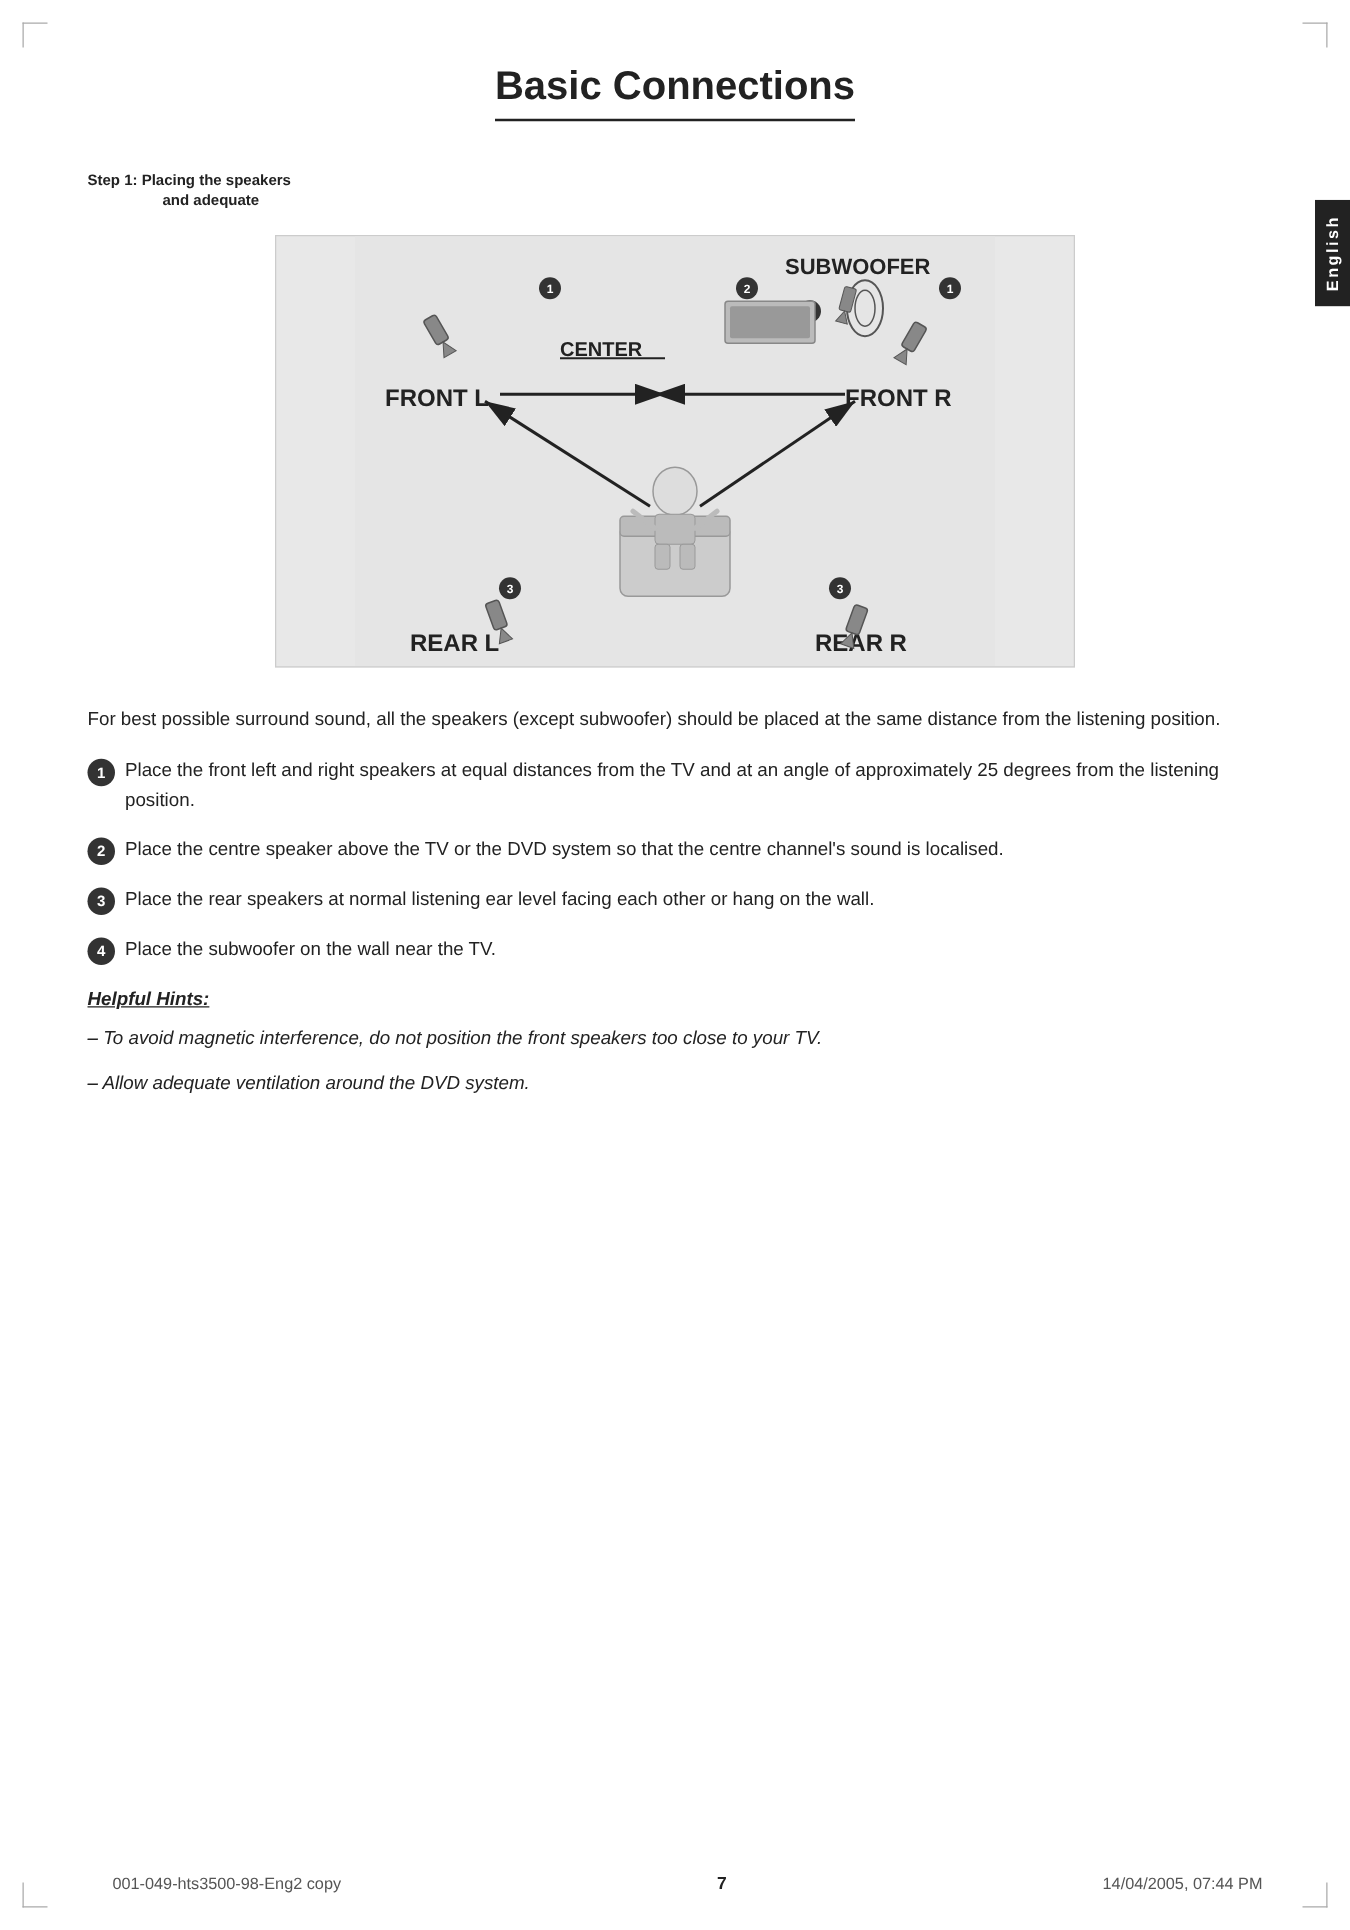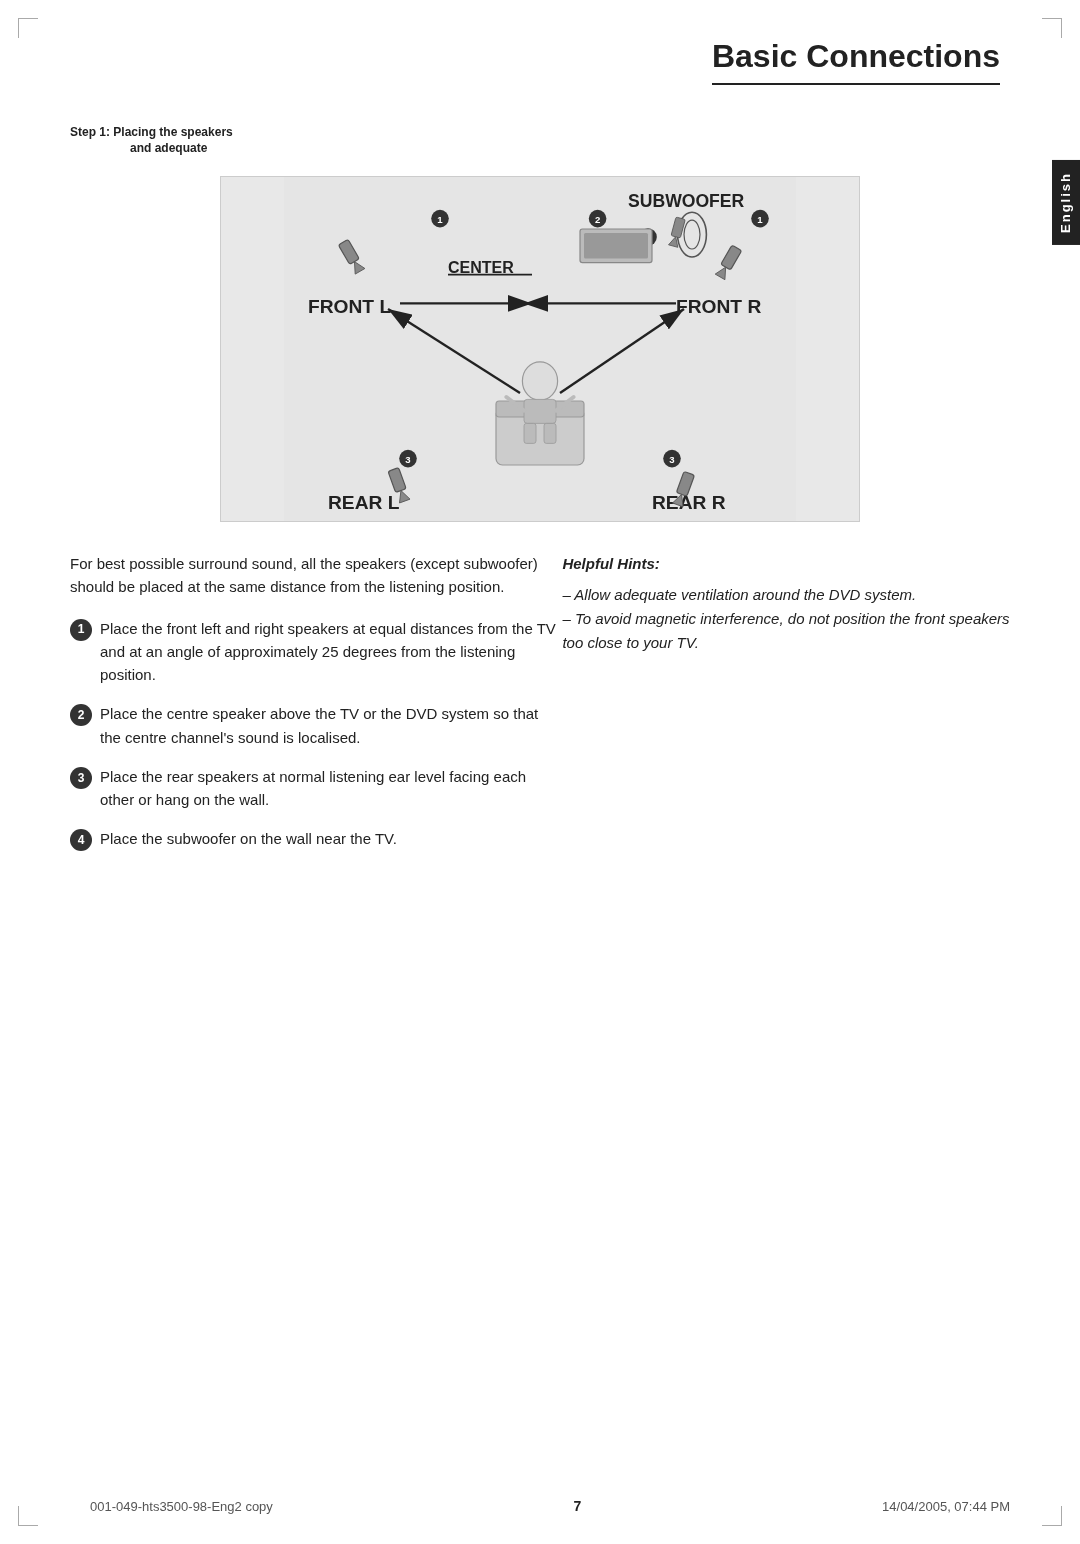--- a/index.html
+++ b/index.html
@@ -39,22 +39,22 @@
       text-orientation: mixed;
       transform: rotate(180deg);
       padding: 12px 6px;
       font-size: 13px;
       letter-spacing: 2px;
       font-weight: bold;
     }
 
     
     .page-title-area {
-      text-align: right;
-      padding: 38px 80px 10px 80px;
+      text-align: center;
+      padding: 50px 80px 10px 80px;
     }
     .page-title-area h1 {
       font-size: 32px;
       font-weight: bold;
       color: #222;
       border-bottom: 2px solid #222;
       padding-bottom: 8px;
       display: inline-block;
     }
 
@@ -85,20 +85,21 @@
     
     .diag-svg {
       width: 100%;
       height: 100%;
     }
 
     
     .text-columns {
       display: flex;
       margin-top: 10px;
+      flex-direction: column;
     }
 
     .col-left {
       flex: 1.1;
     }
 
     .col-right {
       flex: 1;
     }
 
@@ -142,20 +143,21 @@
     
     .helpful-hints {
       font-size: 15px;
       line-height: 1.55;
     }
 
     .hints-title {
       font-style: italic;
       font-weight: bold;
       margin-bottom: 8px;
+      text-decoration: underline;
     }
 
     .hints-body {
       font-style: italic;
       line-height: 1.6;
     }
 
     
     .page-footer {
       position: absolute;
@@ -320,22 +322,22 @@
       <div class="numbered-item">
         <span class="num-circle">4</span>
         <span class="num-text">Place the subwoofer on the wall near the TV.</span>
       </div>
     </div>
 
     <div class="col-right">
       <div class="helpful-hints">
         <div class="hints-title">Helpful Hints:</div>
         <div class="hints-body">
+          <p style="margin-bottom:12px;">–  To avoid magnetic interference, do not position the front speakers too close to your TV.</p>
           <p>–  Allow adequate ventilation around the DVD system.</p>
-          <p style="margin-bottom:12px;">–  To avoid magnetic interference, do not position the front speakers too close to your TV.</p>
         </div>
       </div>
     </div>
   </div>
 
 </div>
 
 <div class="page-footer">
   <span>001-049-hts3500-98-Eng2 copy</span>
   <span class="footer-page-num">7</span>

